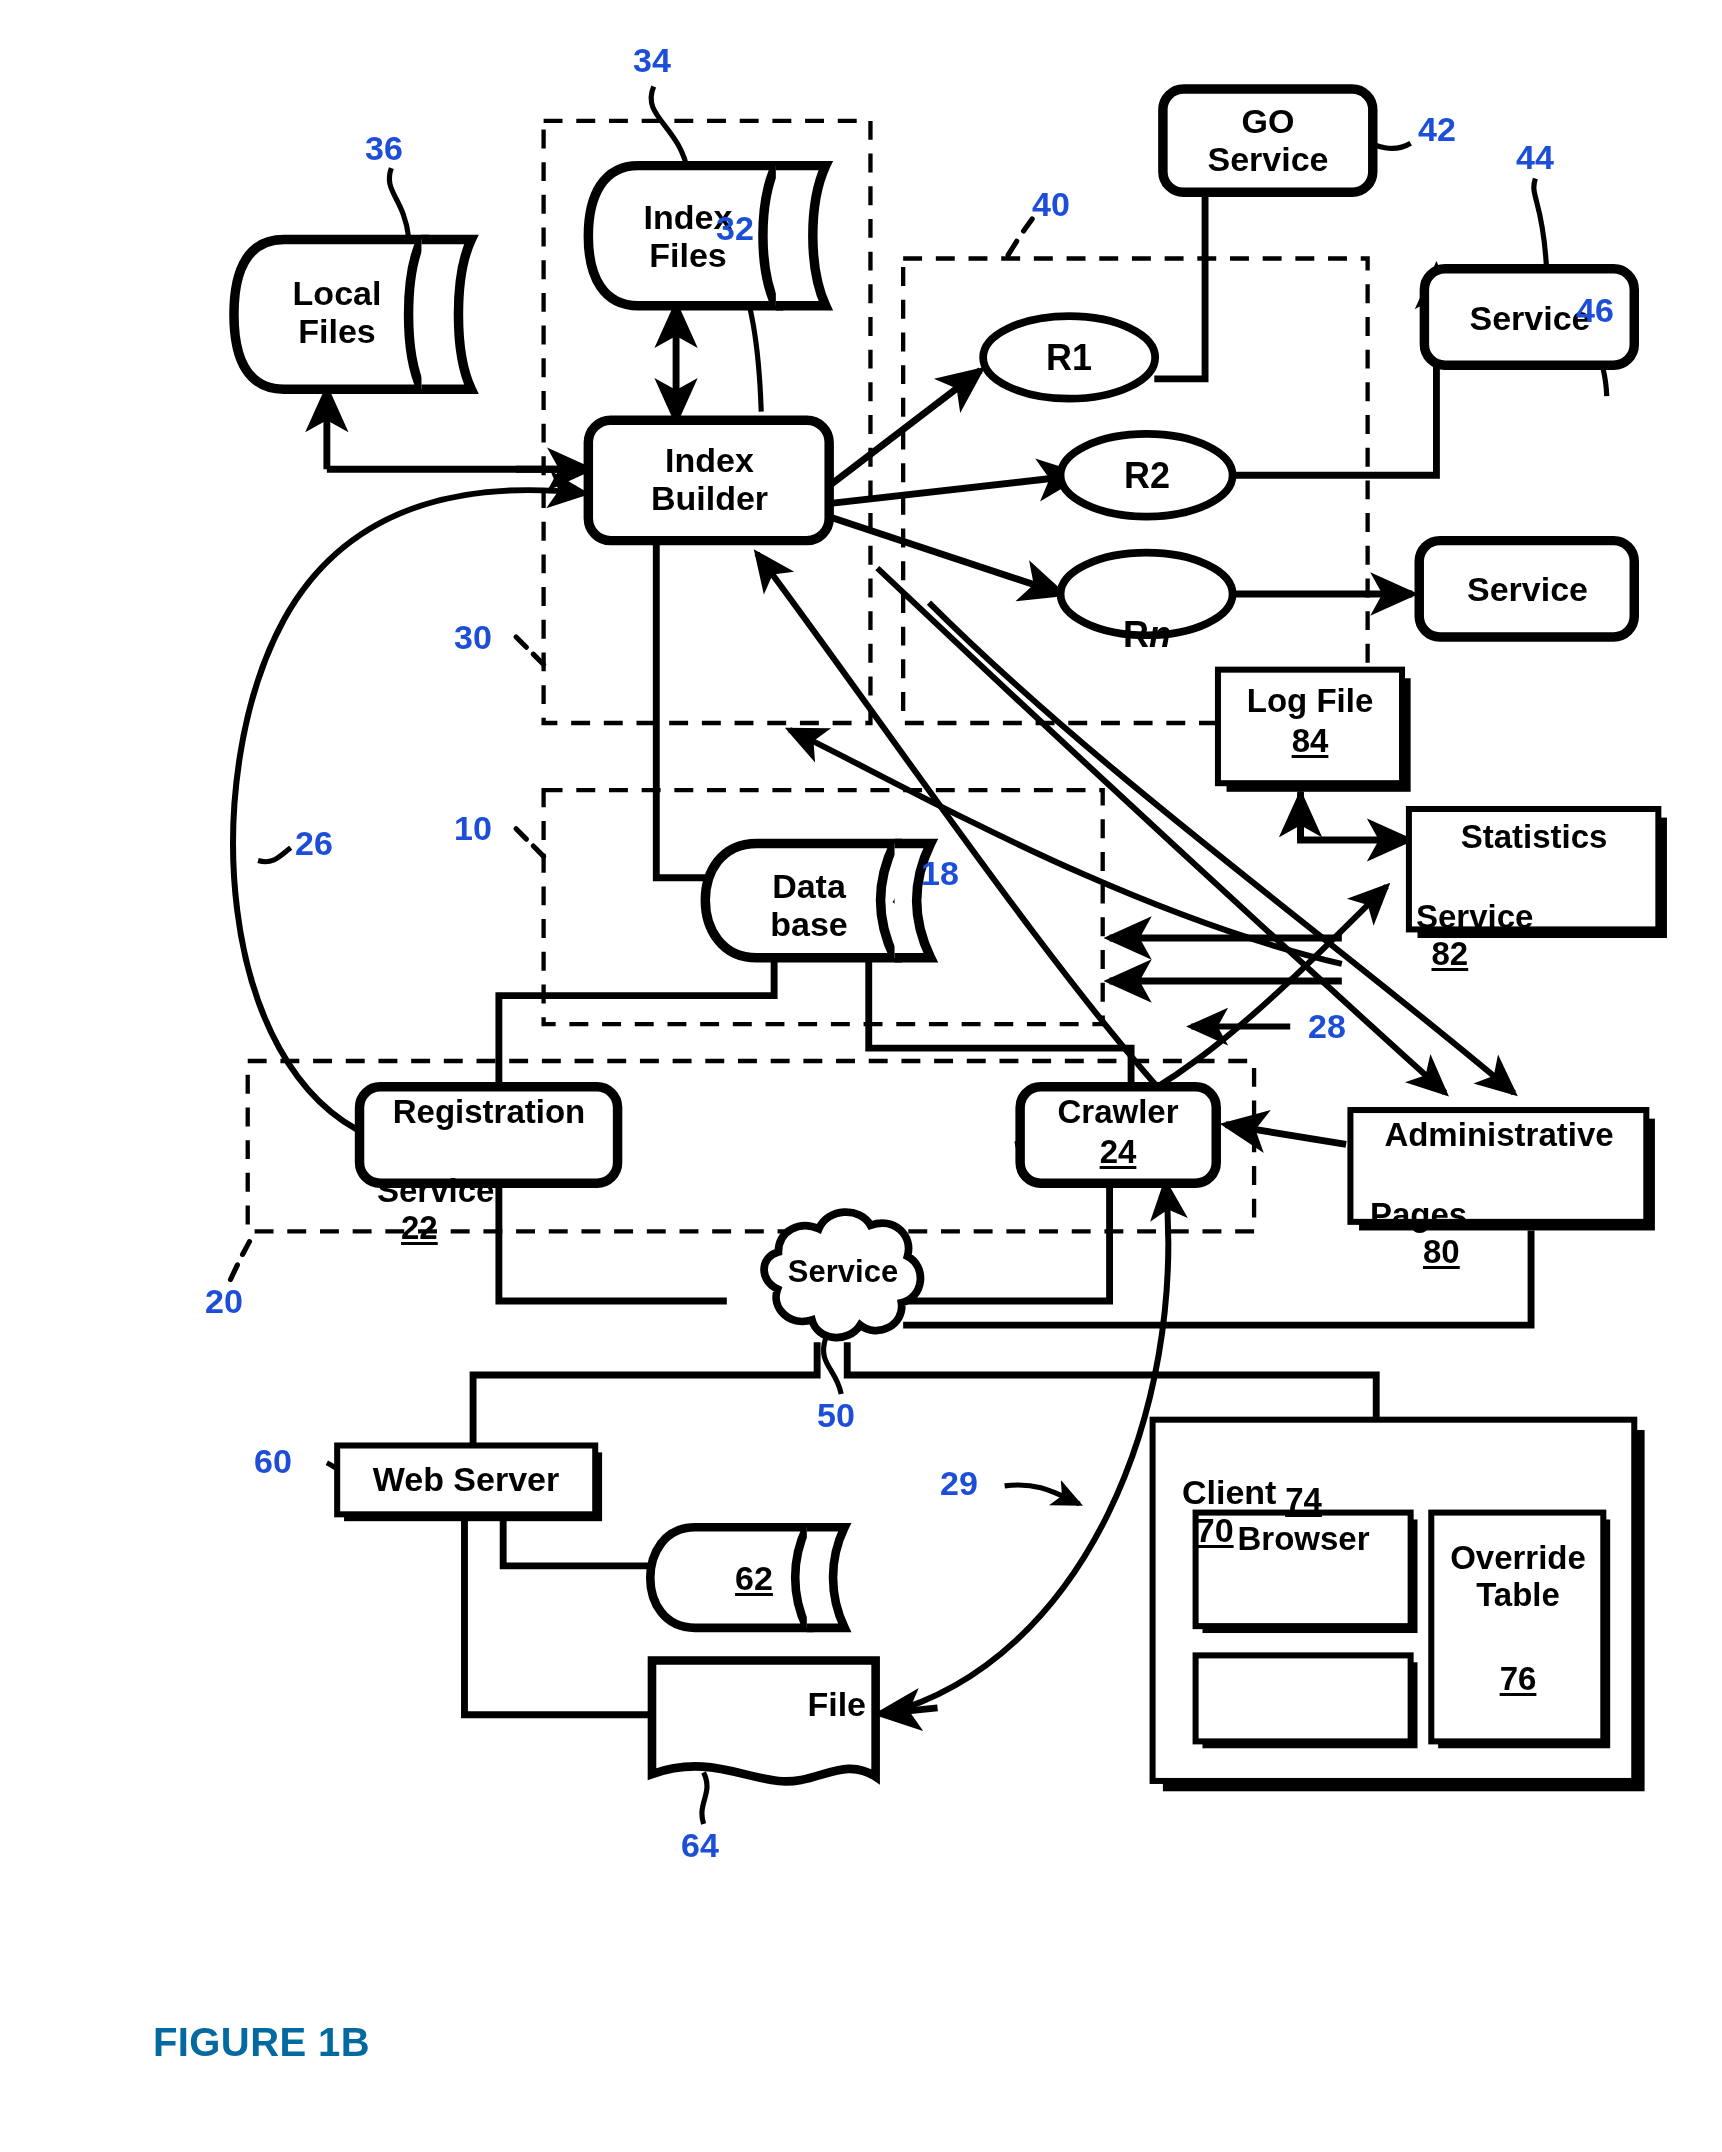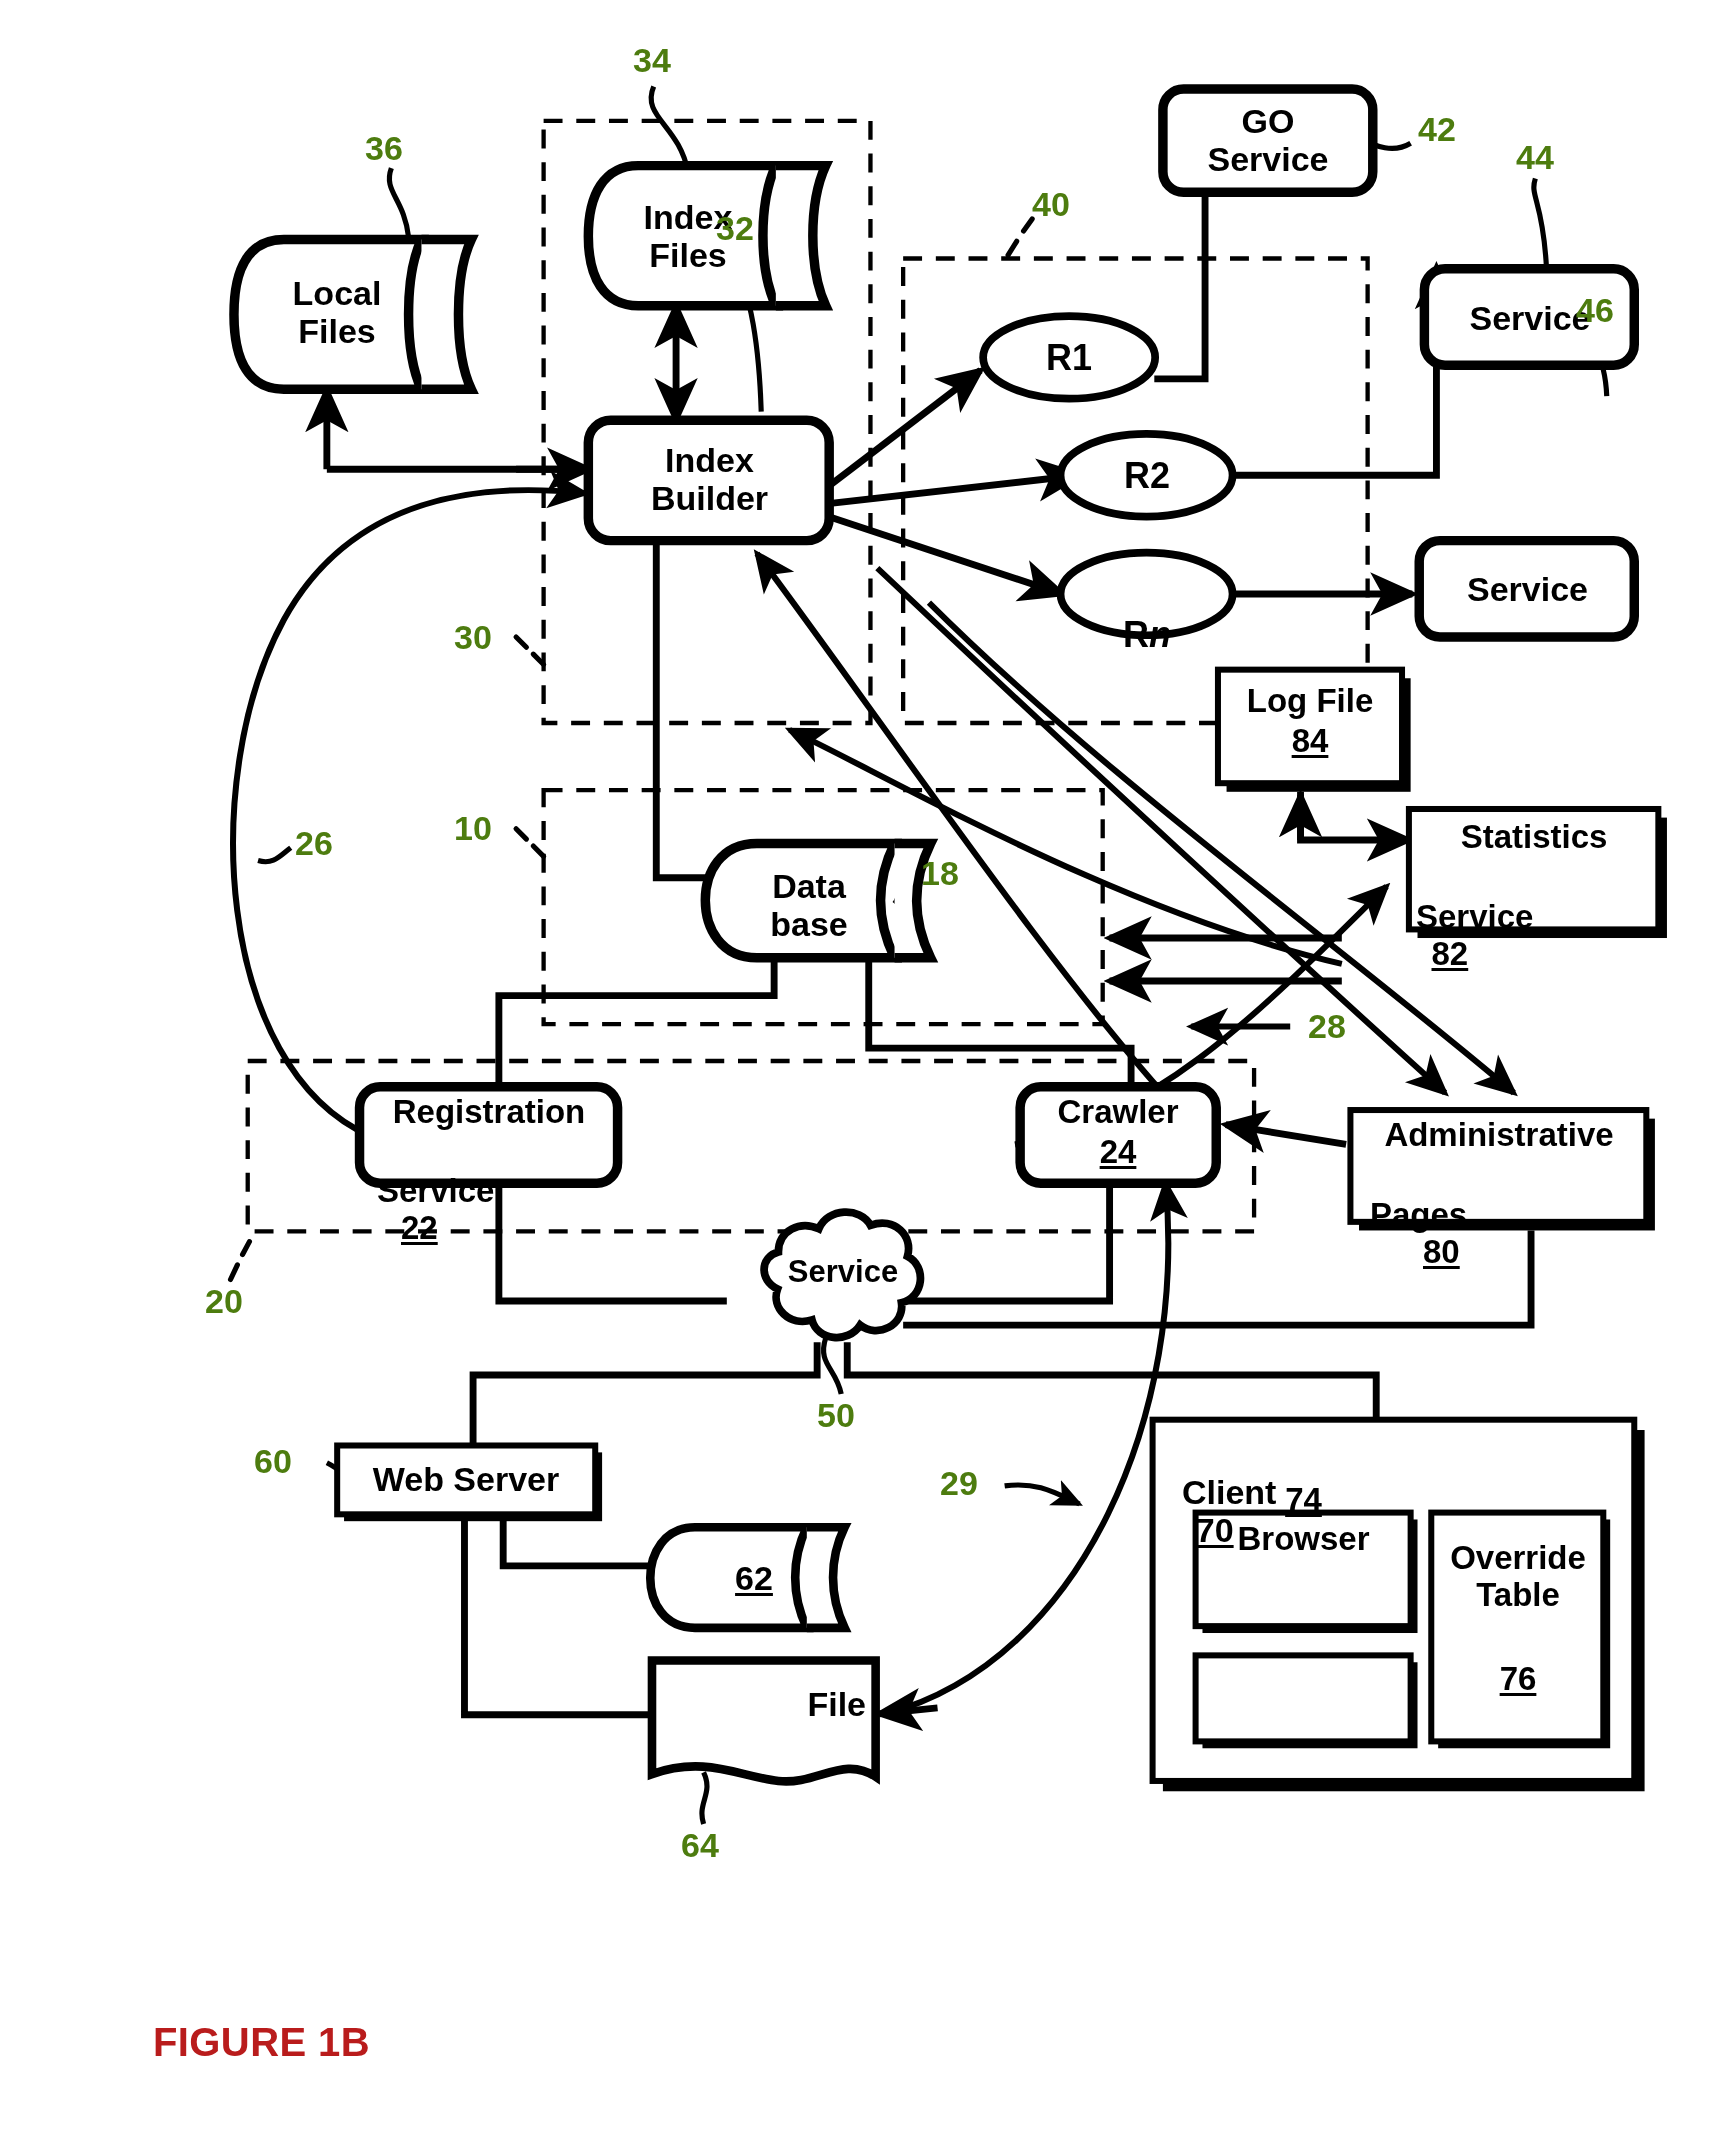--- a/index.html
+++ b/index.html
@@ -27,28 +27,28 @@
     text-align: center;
     color: #000;
     font-family: "Liberation Sans", sans-serif;
     font-weight: 600;
     line-height: 1.12;
     white-space: pre-line;
     pointer-events: none;
   }
   .ref-num {
     position: absolute;
-    color: #4d7c0f;
+    color: #1d4ed8;
     font-family: "Liberation Sans", sans-serif;
     font-weight: 700;
     font-size: 34px;
   }
   .fig-caption {
     position: absolute;
-    color: #b91c1c;
+    color: #0369a1;
     font-family: "Liberation Sans", sans-serif;
     font-weight: 700;
     font-size: 40px;
     letter-spacing: 0.4px;
   }
   .u { text-decoration: underline; text-underline-offset: 3.4px; }
   .ital { font-style: italic; }
 </style>
 </head>
 <body>

